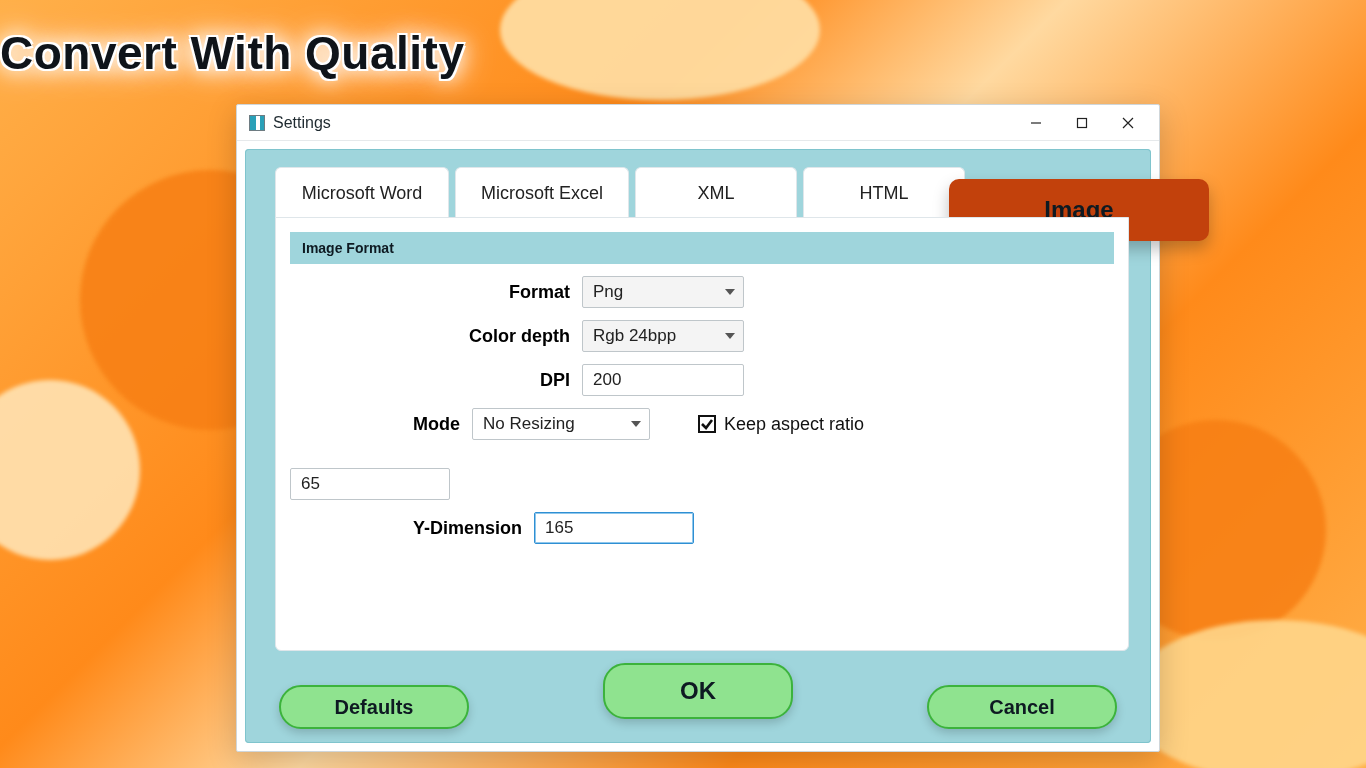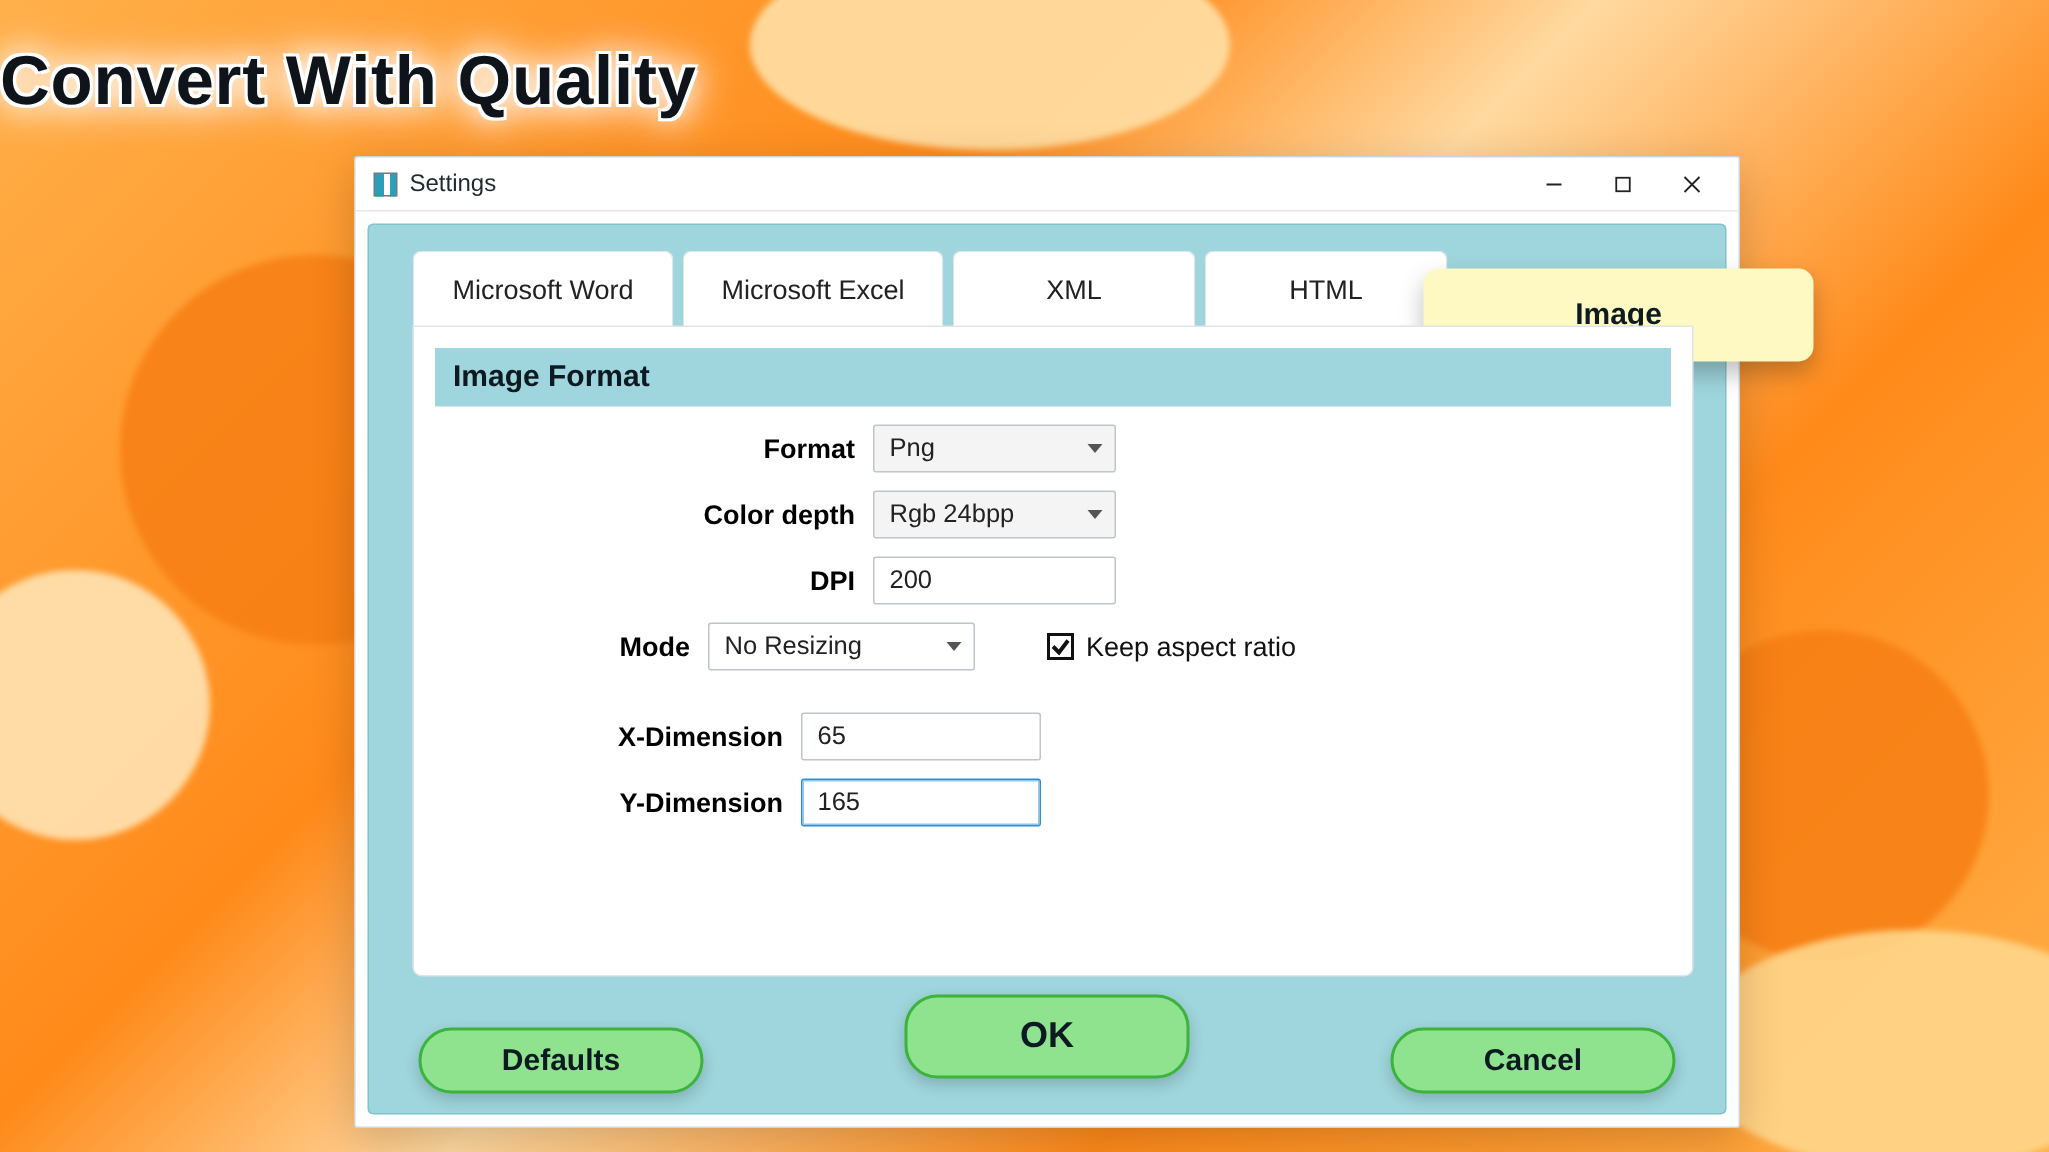--- a/index.html
+++ b/index.html
@@ -70,38 +70,38 @@
     min-width: 160px;
     cursor: default;
   }
   .tab.w  { width: 174px; }
   .tab.e  { width: 174px; }
   .tab.x  { width: 162px; }
   .tab.h  { width: 162px; }
 
   .tab-active {
     position: absolute; right: -80px; top: 12px; width: 260px; height: 62px;
-    background: #fef9c3; color: #0e1a22;
+    background: #c2410c; color: #0e1a22;
     border-radius: 10px;
     display: flex; align-items: center; justify-content: center;
-    font-size: 20px; font-weight: 600;
+    font-size: 24px; font-weight: 600;
     box-shadow: 0 8px 16px rgba(0,0,0,.25);
     cursor: default;
   }
 
   .panel {
     position: absolute; left: 30px; right: 22px; top: 68px; bottom: 92px;
     background: #fff; border: 1px solid #dfe6ea; border-radius: 0 0 6px 6px;
     padding-top: 4px;
   }
 
   .group-head {
     margin: 10px 14px 0 14px;
     background: #9fd5dc; color: #0e1a22;
-    font-size: 20px; font-weight: 600;
+    font-size: 14px; font-weight: 600;
     padding: 8px 12px;
   }
   .row {
     display: flex; align-items: center; gap: 12px;
     margin: 12px 14px 0 14px;
   }
   .row .label { width: 280px; text-align: right; font-size: 18px; color: #000000; font-weight: 600; }
   .row .label.nx { width: 210px; }
   .select, .text {
     height: 32px; background: #f4f4f4; border: 1px solid #bfc6ca; border-radius: 2px;
@@ -235,21 +235,20 @@
           <span class="box">
             <svg viewBox="0 0 14 14">
                 <path d="M2 7 L6 11 L12 3"></path>
               </svg>
           </span>
           <span>Keep aspect ratio</span>
         </label>
       </div>
 
       <div class="row" style="margin-top:28px">
-        <div class="label" style="width:232px">X-Dimension</div>
         <div class="text" style="width:96px">
           <input type="text" value="65" style="">
         </div>
       </div>
 
       <div class="row">
         <div class="label" style="width:232px">Y-Dimension</div>
         <div class="text focus" style="width:96px">
           <input type="text" value="165" style="">
         </div>

